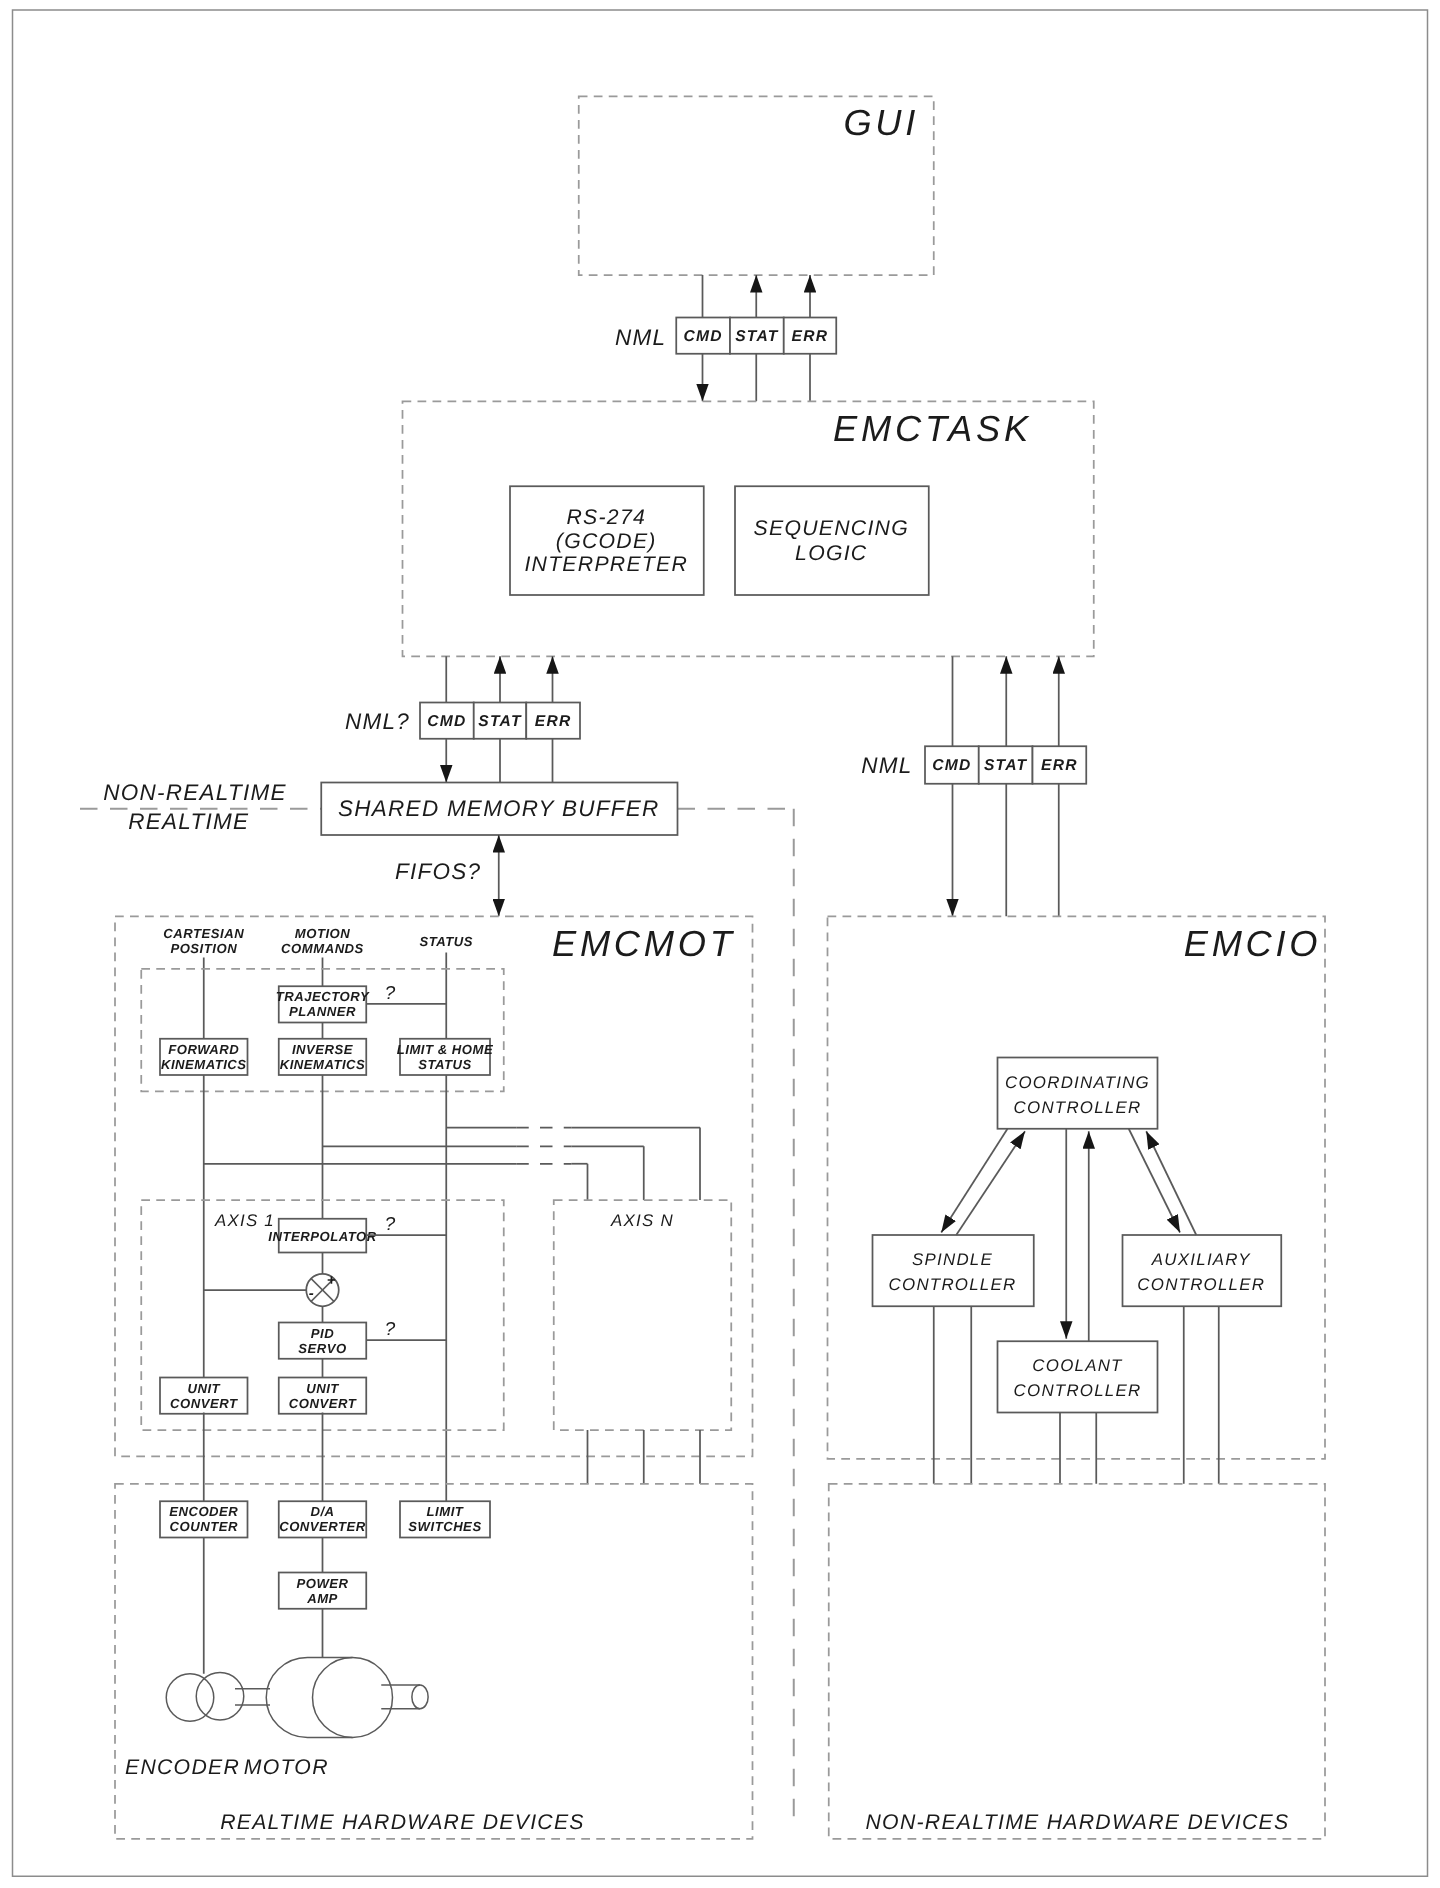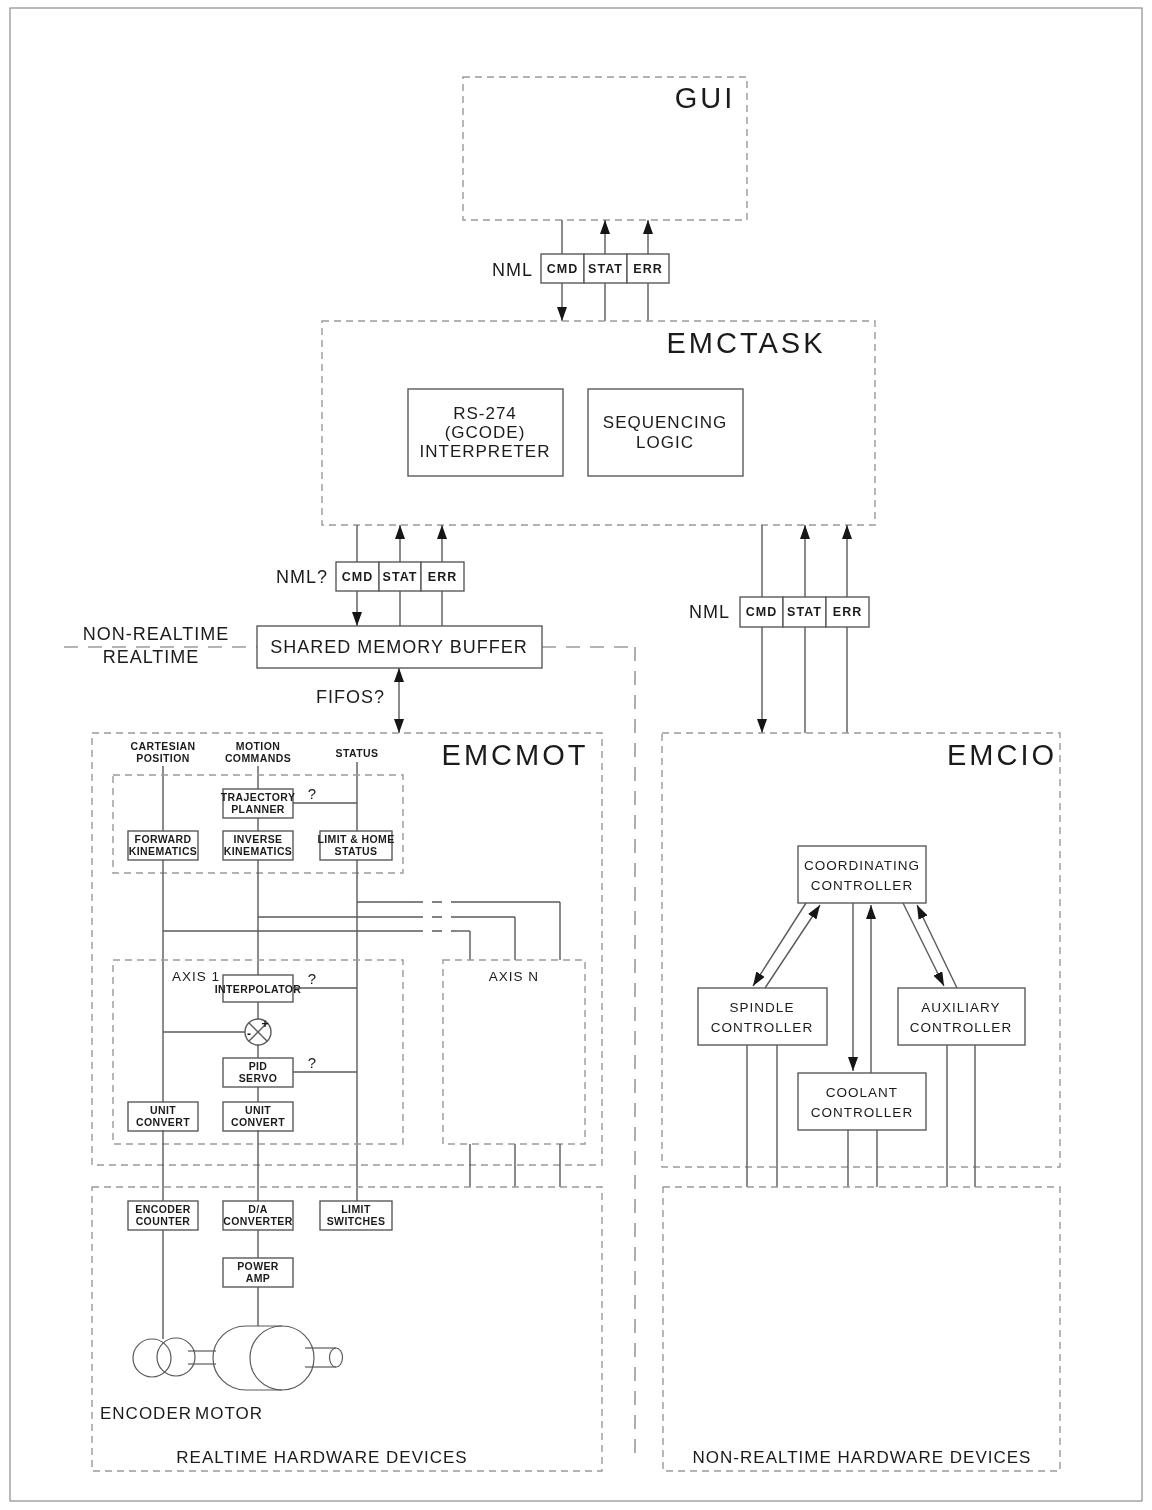--- a/index.html
+++ b/index.html
@@ -1,20 +1,20 @@
 <!DOCTYPE html>
 <html style="--line: #5a5a5a; --dash: #9a9a9a; --text: #1b1b1b; --arrow: #161616; --bg: #ffffff; --border: #8c8c8c;"><head>
 <meta charset="utf-8">
 <style>
   :root{
     --line:#5a5a5a; --dash:#9a9a9a; --text:#1b1b1b; --arrow:#161616;
     --bg:#ffffff; --border:#8c8c8c;
   }
   html,body{margin:0;padding:0;background:var(--bg);}
-  .stage{width:1152px;height:1510px;position:relative;background:var(--bg);}
+  .stage{width:1152px;height:1510px;position:relative;background:var(--bg);font-style:italic;}
   svg{font-family:"Liberation Sans","DejaVu Sans",sans-serif;display:block;}
   .pageborder{fill:none;stroke:var(--border);stroke-width:1.2;}
   .box{fill:var(--bg);stroke:var(--line);stroke-width:1.4;}
   .dashbox{fill:none;stroke:var(--dash);stroke-width:1.4;stroke-dasharray:7 5;}
   .wire{stroke:var(--line);stroke-width:1.4;fill:none;}
   .wire-gap{stroke:var(--line);stroke-width:1.4;fill:none;stroke-dasharray:10 9;}
   .divider{stroke:var(--dash);stroke-width:1.6;stroke-dasharray:14 10;fill:none;}
   .draw{fill:none;stroke:var(--line);stroke-width:1.2;}
   .arrowhead{fill:var(--arrow);}
   text{fill:var(--text);}

